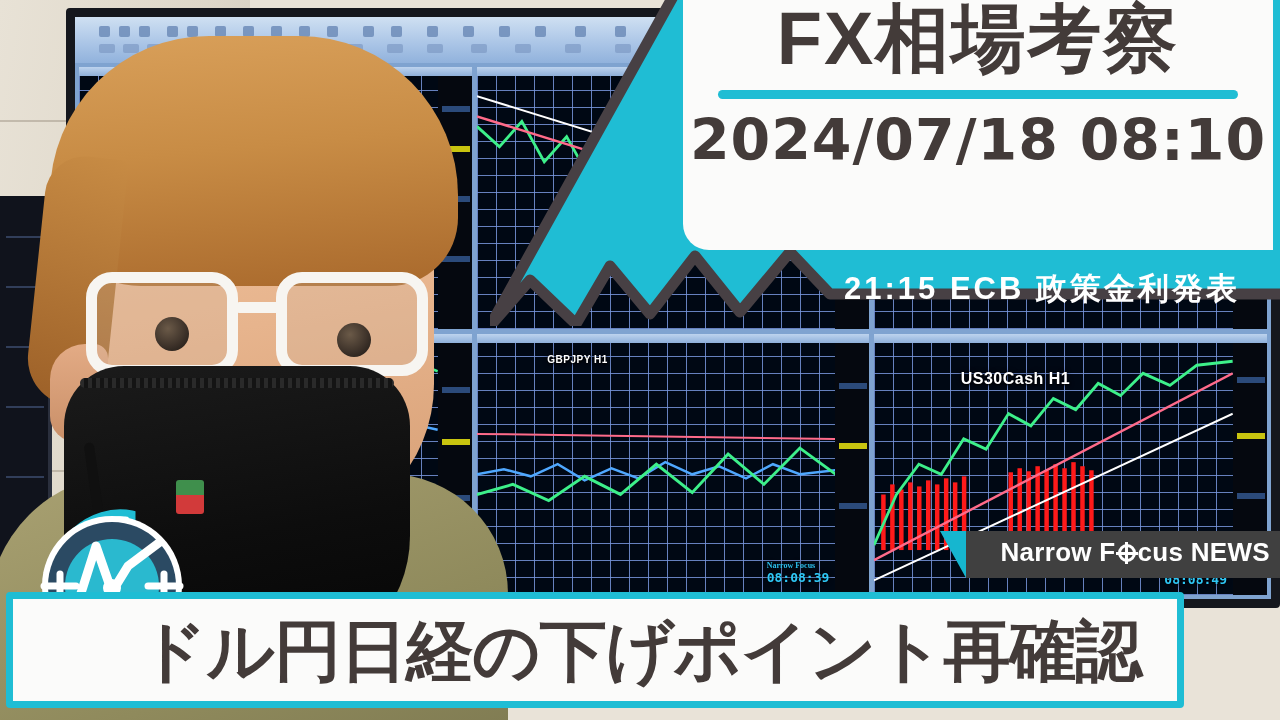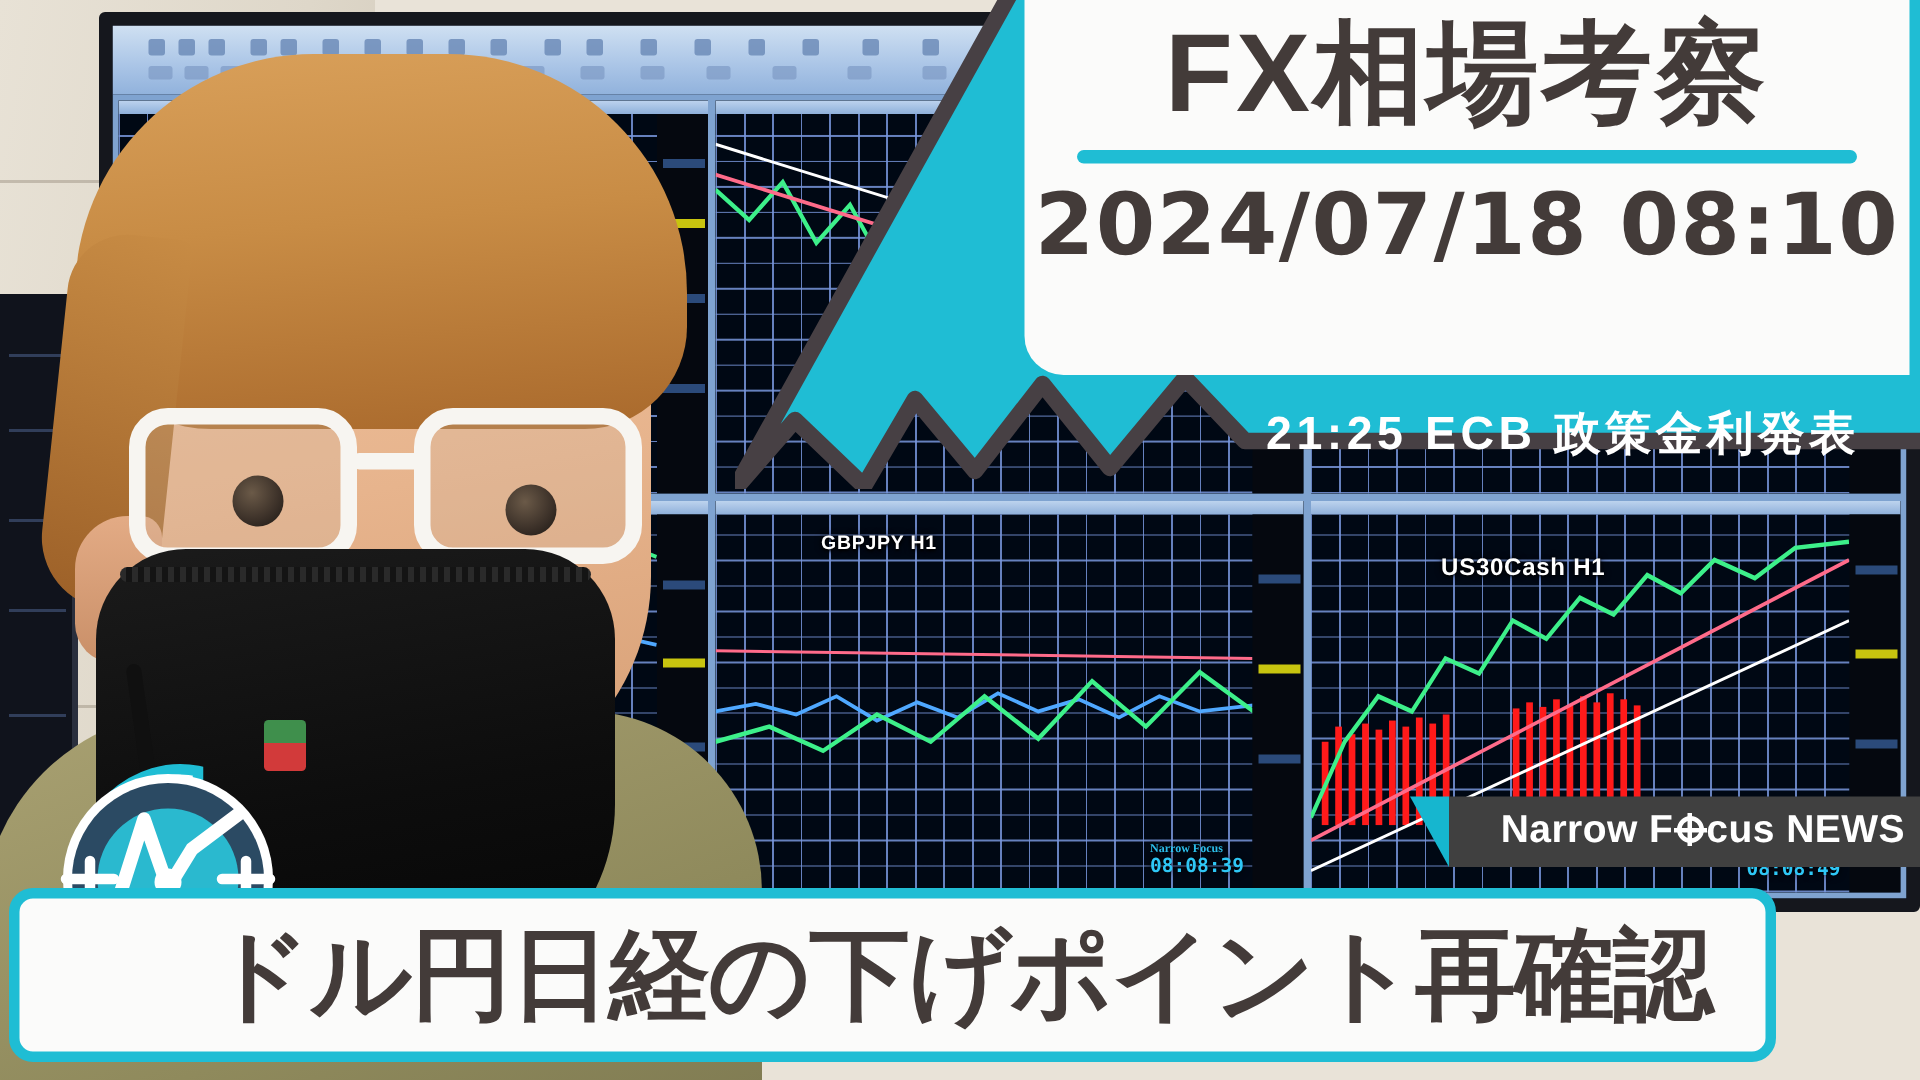--- a/index.html
+++ b/index.html
@@ -85,21 +85,21 @@
          border-radius:6px;transform:rotate(-8deg);}
   .tag{position:absolute;left:148px;top:436px;width:28px;height:34px;
        background:linear-gradient(180deg,#3f8f4c 0 45%,#d23a3a 45% 100%);border-radius:3px;}
 
   
   .hdrwrap{position:absolute;left:490px;top:-6px;width:800px;height:332px;}
   .hdrwrap svg{position:absolute;inset:0;}
   .hdrbox{position:absolute;left:193px;top:6px;width:590px;height:250px;
           background:#fbfbfa;border-radius:0 0 0 26px;
           display:flex;flex-direction:column;align-items:center;justify-content:flex-start;}
-  .fx-title{margin-top:10px;font-size:74px;font-weight:900;color:#433b39;letter-spacing:2px;
+  .fx-title{margin-top:0;font-size:74px;font-weight:900;color:#433b39;letter-spacing:2px;
             line-height:1.06;white-space:nowrap;}
   .rule{width:520px;height:9px;background:#1fbdd4;border-radius:5px;margin:12px 0 8px;}
   .fx-date{font-size:57px;font-weight:900;color:#433b39;letter-spacing:1px;white-space:nowrap;
            font-family:"DejaVu Sans","Liberation Sans",sans-serif;}
   .ecb{position:absolute;left:248px;top:268px;width:1010px;text-align:right;
        color:#ffffff;font-size:31px;font-weight:700;letter-spacing:3px;white-space:nowrap;
        padding-right:18px;}
 
   
   .brandstrip{position:absolute;left:966px;top:531px;width:314px;height:47px;
@@ -109,21 +109,21 @@
   .brandtxt{position:absolute;left:0;right:10px;top:6px;text-align:right;color:#fff;
             font-size:26px;font-weight:700;letter-spacing:.3px;white-space:nowrap;}
   .focus-o{position:relative;display:inline-block;width:22px;height:22px;vertical-align:-3px;}
   .focus-o b{position:absolute;left:2px;top:2px;width:18px;height:18px;border:3px solid #fff;border-radius:50%;}
   .focus-o i{position:absolute;background:#fff;}
   .focus-o i.h{left:0;top:9.5px;width:22px;height:3px;}
   .focus-o i.v{left:9.5px;top:0;width:3px;height:22px;}
 
   
   .bottombar{position:absolute;left:6px;top:592px;width:1178px;height:116px;
-             background:#fbfbfa;border:7px solid #1fbdd4;border-radius:16px;}
+             background:#fbfbfa;border:7px solid #1fbdd4;border-radius:4px;}
   .bottomtxt{position:absolute;left:126px;right:8px;top:50%;transform:translateY(-50%);
              font-size:67px;font-weight:700;color:#433b39;letter-spacing:-1px;white-space:nowrap;
              line-height:1;}
 
   
   .logo{position:absolute;left:20px;top:500px;width:170px;height:200px;}
   .logo svg{position:absolute;inset:0;}
 </style>
 </head>
 <body>
@@ -296,21 +296,21 @@
             <svg class="spark" viewBox="0 0 400 250" preserveAspectRatio="none">
               <polyline points="0,130 30,125 60,132 90,120 120,136 150,124 180,134 210,118 240,130 270,122 300,134 330,120 360,130 400,126" fill="none" stroke="#4fa8ff" stroke-width="2.5"></polyline>
               <polyline points="0,150 40,140 80,156 120,132 160,150 200,120 240,148 280,110 320,140 360,104 400,130" fill="none" stroke="#3df08a" stroke-width="3"></polyline>
               <line x1="0" y1="90" x2="400" y2="95" stroke="#ff6b8a" stroke-width="2"></line>
             </svg>
             <div class="scaleR">
                 <u style="top:40px"></u>
                 <u style="top:100px" class="y"></u>
                 <u style="top:160px"></u>
               </div>
-            <div class="lbl" style="left:18%;top:8%;font-size:13px">GBPJPY H1</div>
+            <div class="lbl" style="left:18%;top:8%;font-size:10px">GBPJPY H1</div>
             <div class="stamp" style="right:40px;bottom:10px;font-size:13px">
               <em>Narrow Focus</em>
               <span>08:08:39</span>
             </div>
           </div>
 
           <div class="pane">
             <div class="hdr"></div>
               <div class="gr"></div>
             <svg class="spark" viewBox="0 0 400 250" preserveAspectRatio="none">
@@ -381,21 +381,21 @@
     <svg viewBox="0 0 800 332" preserveAspectRatio="none">
       <path d="M 190,-10 L 800,-10 L 800,300 L 340,300
                L 300,258 L 250,318 L 205,262 L 160,320 L 120,272 L 86,330 L 40,286 L 0,332 Z" fill="#1fbdd4" stroke="#474044" stroke-width="11" stroke-linejoin="round"></path>
     </svg>
     <div class="hdrbox">
       <div class="fx-title">FX相場考察</div>
       <div class="rule"></div>
       <div class="fx-date">2024/07/18 08:10</div>
     </div>
   </div>
-  <div class="ecb">21:25  ECB 政策金利発表</div>
+  <div class="ecb">21:15  ECB 政策金利発表</div>
 
   <div class="brandstrip">
     <div class="brandtxt"><span>Narrow F</span><span class="focus-o"><b></b><i class="h"></i><i class="v"></i></span><span>cus NEWS</span></div>
   </div>
 
   <div class="logo">
     <svg viewBox="0 0 170 200">
       <path d="M28 96 C28 40 72 6 112 14 L112 186 C112 192 106 196 100 196 L36 196
                C30 196 26 192 26 186 C26 170 40 160 40 140 C40 120 28 118 28 96 Z" fill="#ffffff" stroke="#1fbdd4" stroke-width="7"></path>
       <circle cx="92" cy="86" r="70" fill="#ffffff"></circle>

